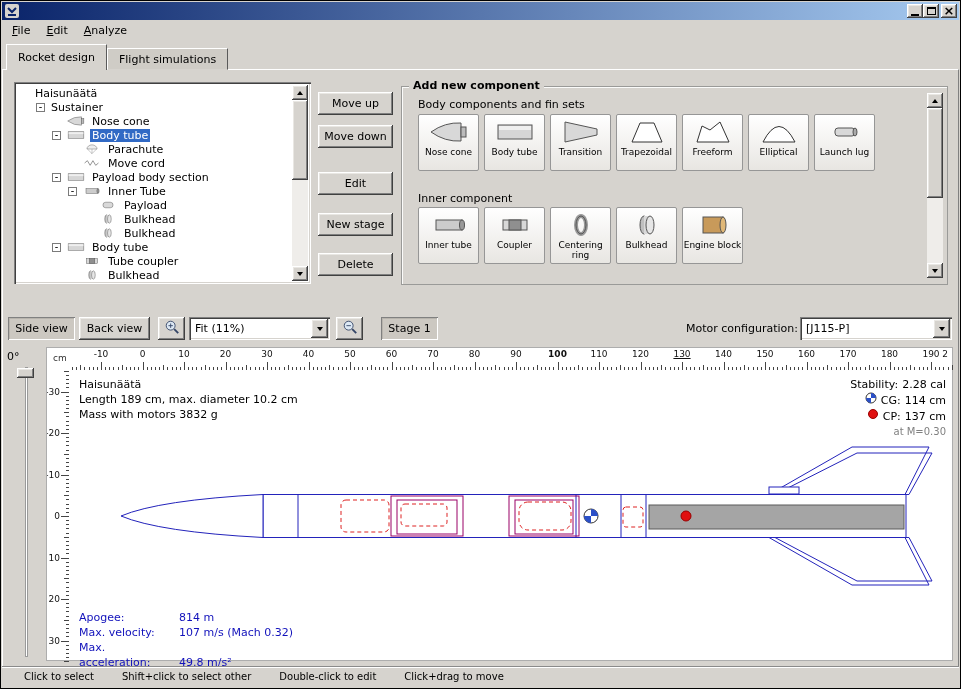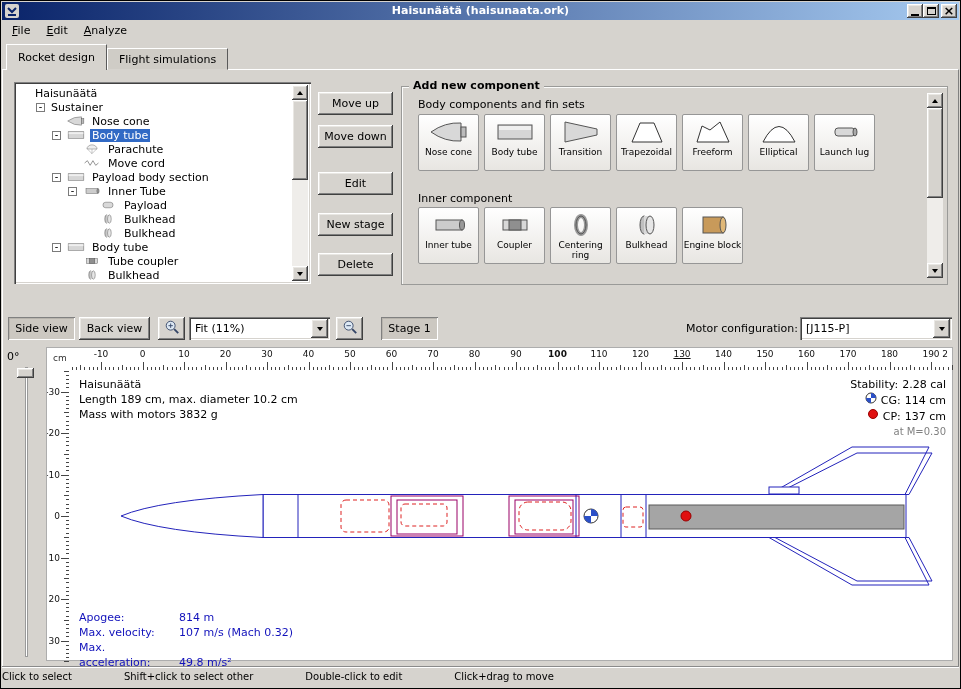--- a/index.html
+++ b/index.html
@@ -85,36 +85,35 @@
   .vlab{position:absolute;right:9px;font-size:9px;transform:translateY(-55%);color:#111;}
   .canvas{position:absolute;left:22px;top:22px;width:885px;height:292px;}
   .rocket-svg{position:absolute;left:0;top:0;width:885px;height:292px;}
   .info-block{position:absolute;left:10px;top:7px;line-height:15px;}
   .stab-block{position:absolute;right:8px;top:7px;text-align:right;line-height:15px;}
   .stab-line{display:flex;justify-content:flex-end;align-items:center;gap:4px;}
   .mach-note{font-size:10px;color:#808080;}
   .flight-block{position:absolute;left:10px;top:240px;color:#1111bb;line-height:15px;}
   .flabel{display:inline-block;width:100px;}
 
-  .statusbar{position:absolute;left:2px;right:2px;bottom:3px;height:20px;border-top:1px solid #8a8a8a;box-shadow:inset 0 1px 0 #fff;display:flex;align-items:center;gap:52px;font-size:10px;background:#d6d3ce;}
+  .statusbar{position:absolute;left:2px;right:2px;bottom:3px;height:20px;border-top:1px solid #8a8a8a;box-shadow:inset 0 1px 0 #fff;display:flex;align-items:center;padding-left:22px;gap:28px;font-size:10px;background:#d6d3ce;}
 </style>
 </head>
 <body>
 
 <div class="window">
 
   <div class="titlebar">
     <span class="app-icon">
       <svg viewBox="0 0 14 14">
           <rect width="14" height="14" rx="2" fill="#d6d3ce"></rect>
           <path d="M3,4 L7,8 L11,4" stroke="#0a246a" stroke-width="2" fill="none"></path>
           <rect x="3" y="10" width="8" height="2" fill="#0a246a"></rect>
         </svg>
     </span>
-    <div class="title-text">Haisunäätä (haisunaata.ork)</div>
     <div class="win-controls">
       <div class="win-btn raised">
           <span class="glyph-min"></span>
         </div>
       <div class="win-btn raised">
           <span class="glyph-max"></span>
         </div>
       <div class="win-btn raised close-b">
           <span class="glyph-close">×</span>
         </div>

